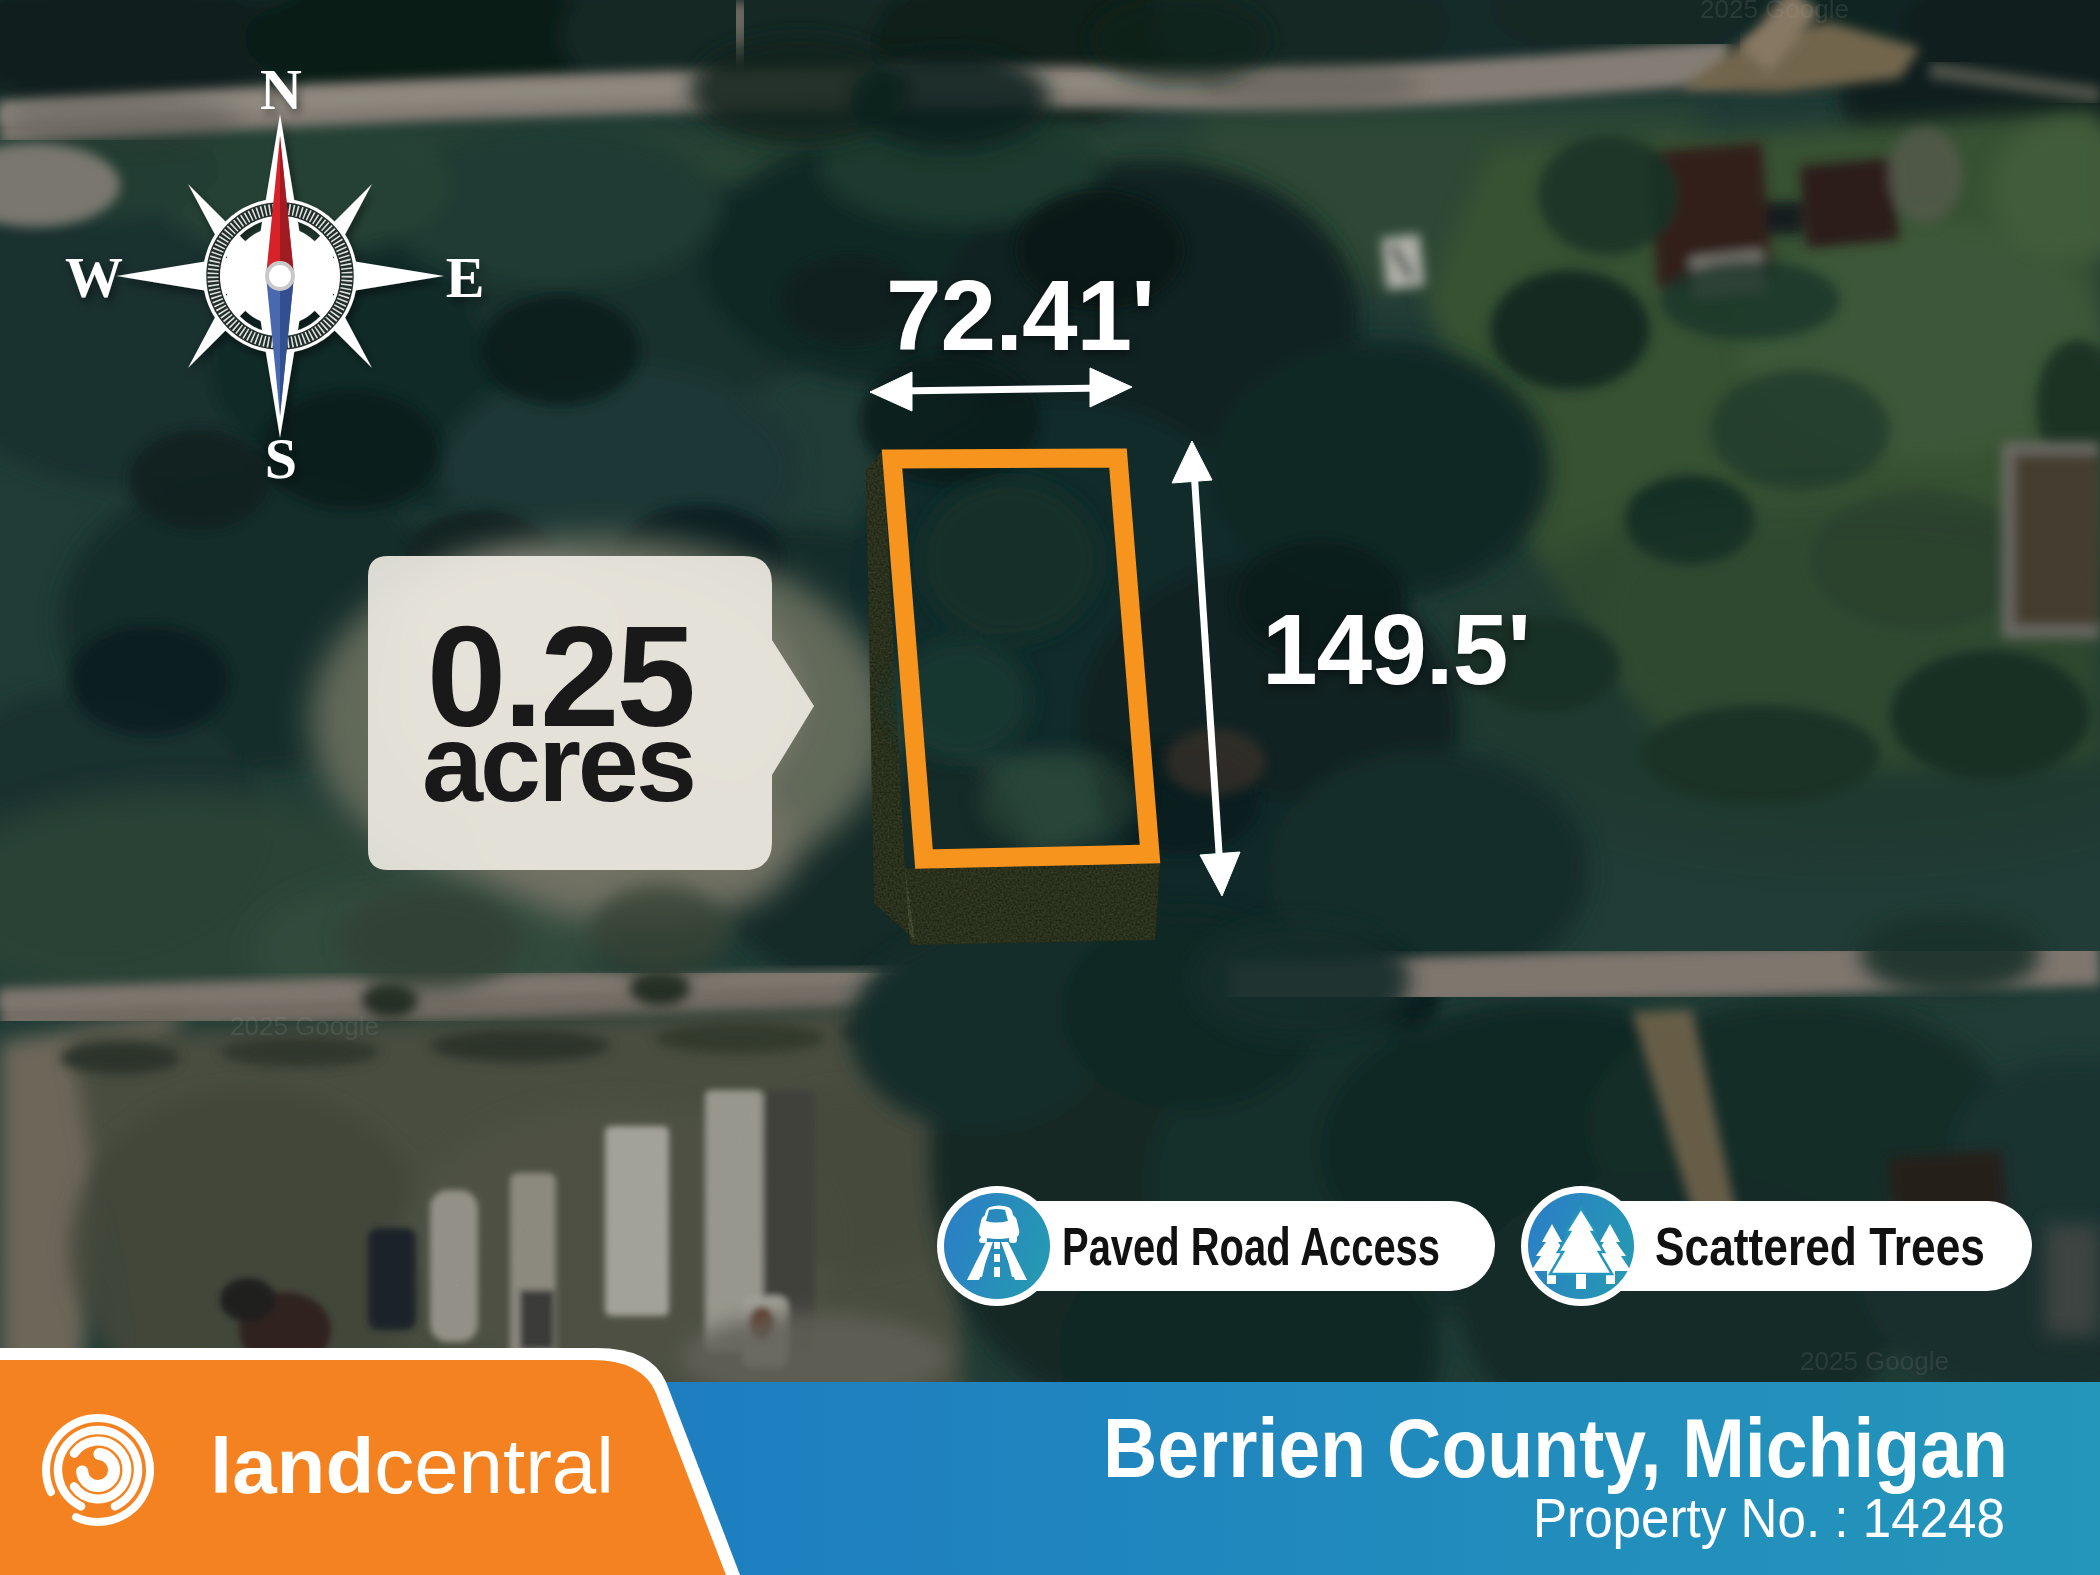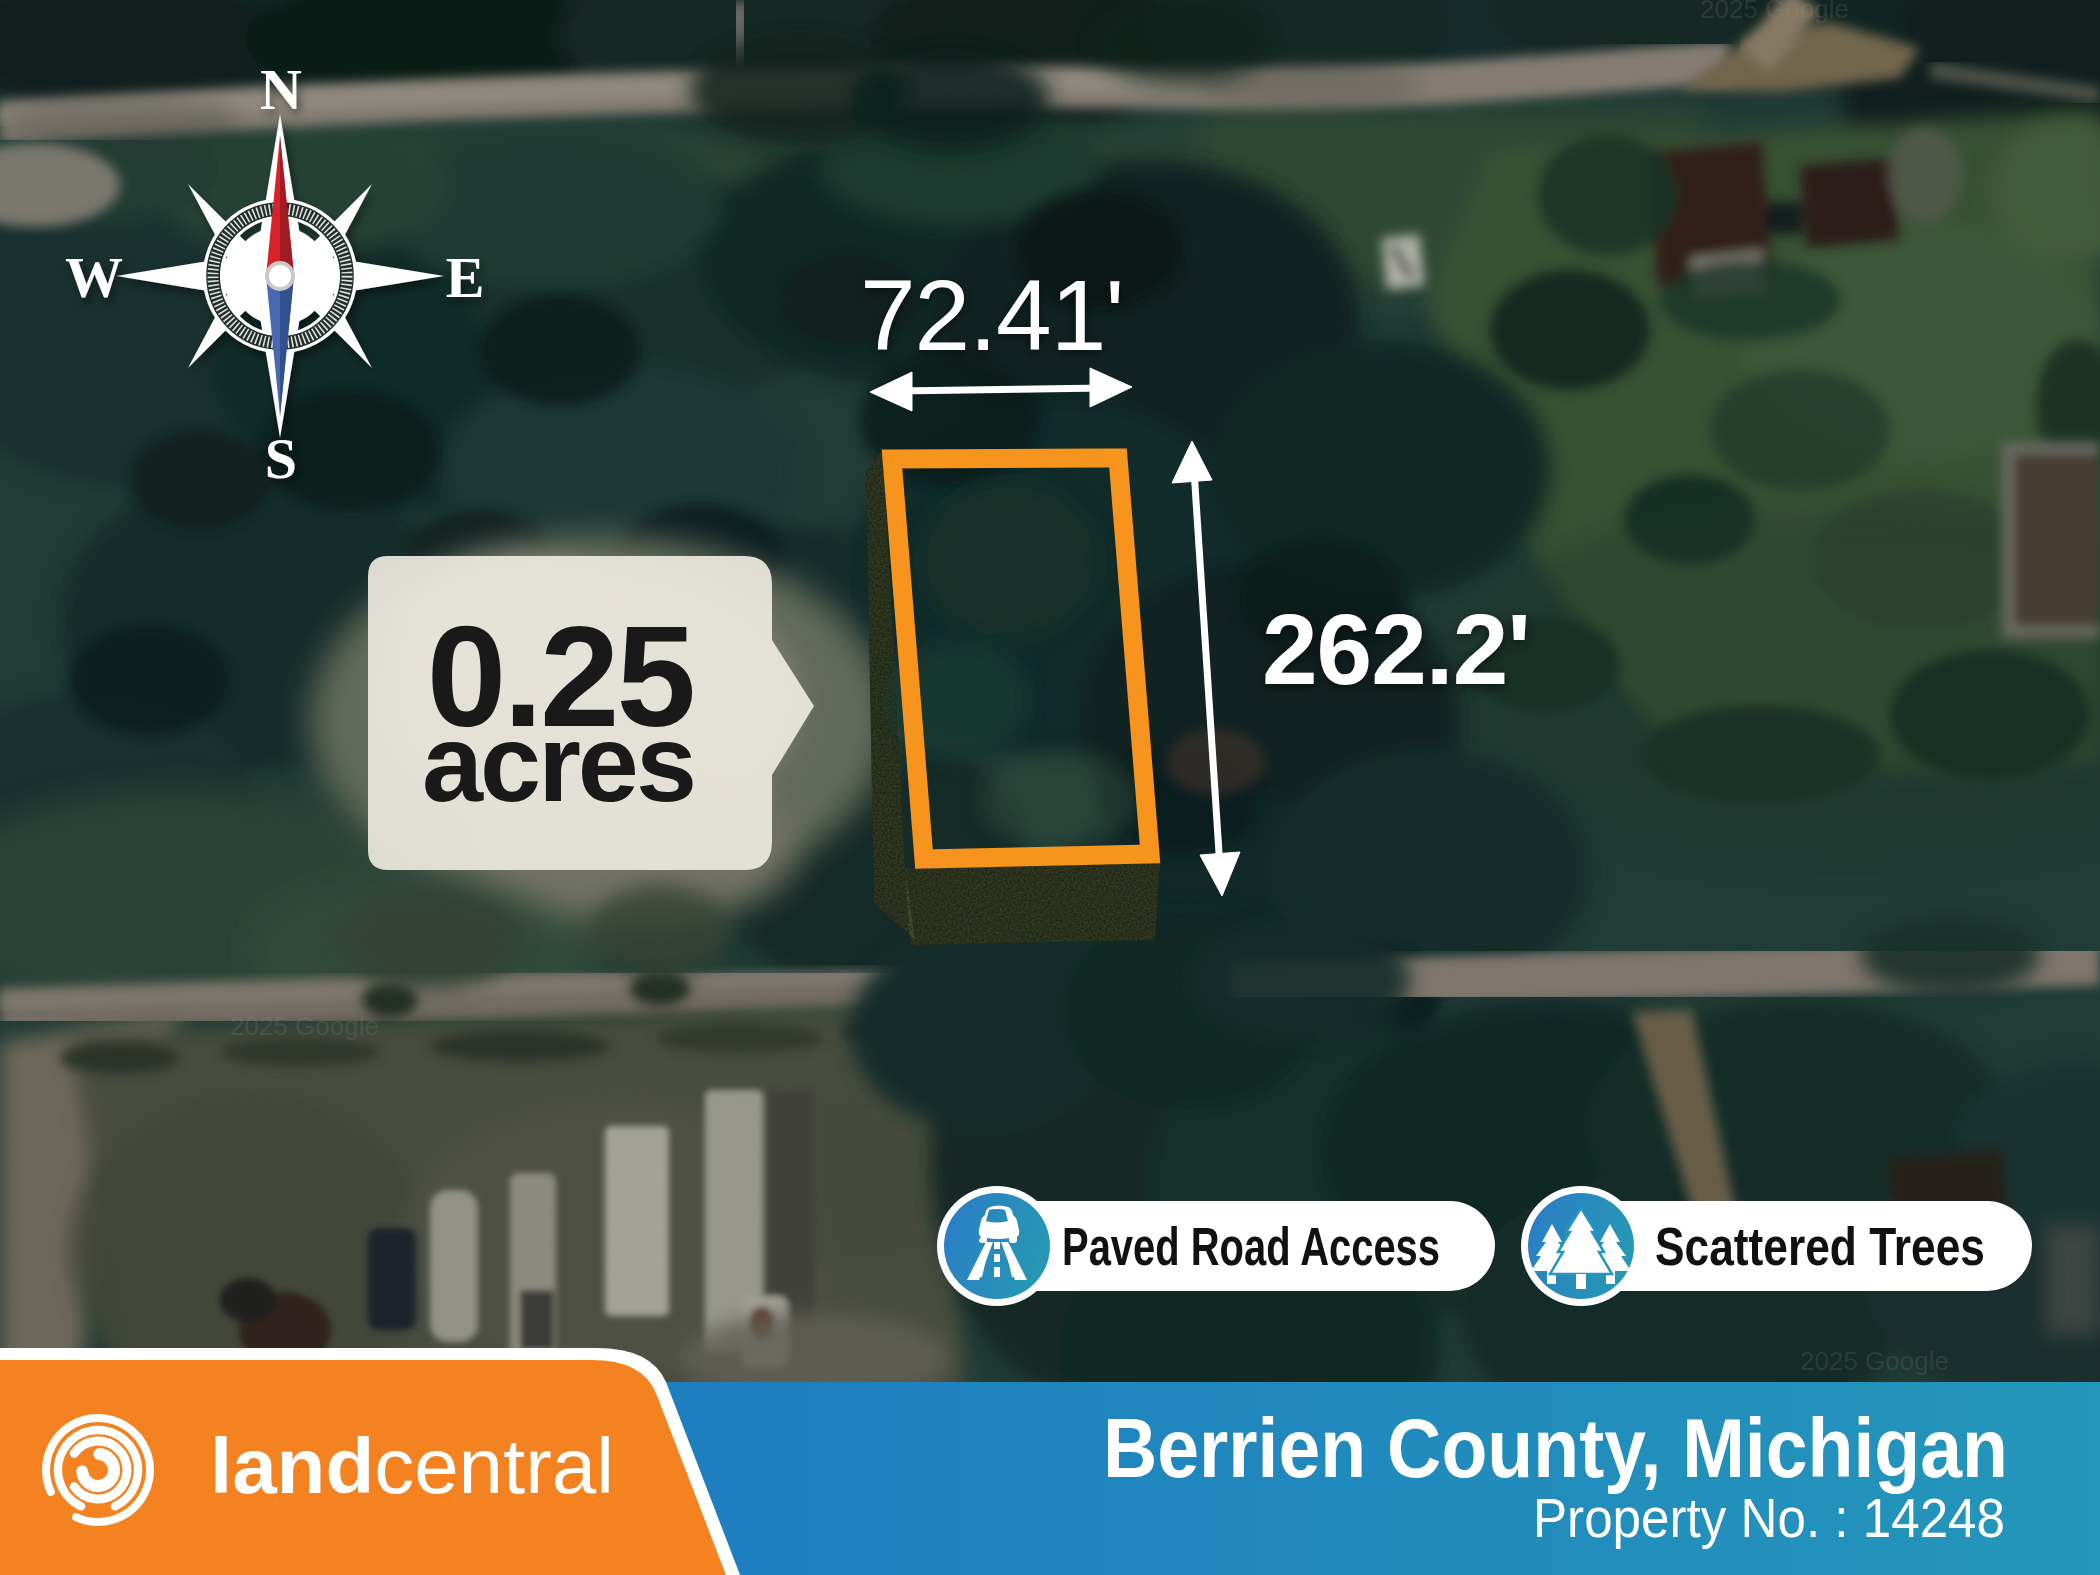--- a/index.html
+++ b/index.html
@@ -315,23 +315,23 @@
     <circle cx="220" cy="236" r="13" fill="#ffffff" stroke="#c9c9c9" stroke-width="4"></circle>
   </g>
   <g font-family="'Liberation Serif',serif" font-weight="bold" fill="#ffffff" text-anchor="middle" filter="url(#cshadow)">
     <text x="221" y="69" font-size="58">N</text>
     <text x="221" y="438" font-size="58">S</text>
     <text x="34" y="257" font-size="58">W</text>
     <text x="405" y="257" font-size="58">E</text>
   </g>
 </svg>
 
-<div class="abs" style="left:860px;top:258px;width:320px;font-size:100px;font-weight:normal;color:#fff;letter-spacing:-1px;text-shadow:0 3px 10px rgba(0,0,0,0.5)">72.41'</div>
-
-<div class="abs" style="left:1262px;top:592px;font-size:100px;font-weight:bold;color:#fff;letter-spacing:-1px;text-shadow:0 3px 10px rgba(0,0,0,0.5)">262.2'</div>
+<div class="abs" style="left:860px;top:258px;width:320px;text-align:center;font-size:100px;font-weight:bold;color:#fff;letter-spacing:-1px;text-shadow:0 3px 10px rgba(0,0,0,0.5)">72.41'</div>
+
+<div class="abs" style="left:1262px;top:592px;font-size:100px;font-weight:bold;color:#fff;letter-spacing:-1px;text-shadow:0 3px 10px rgba(0,0,0,0.5)">149.5'</div>
 
 <svg class="abs" style="left:360px;top:548px" width="470" height="330" viewBox="0 0 470 330">
   <path d="M28,8 L384,8 Q412,8 412,36 L412,92 L454,158 L412,227 L412,294 Q412,322 384,322 L28,322 Q8,322 8,302 L8,28 Q8,8 28,8 Z" fill="#ece8e0" opacity="0.93"></path>
 </svg>
 
 <svg class="abs" style="left:360px;top:548px" width="470" height="330" viewBox="0 0 470 330">
   <text x="200" y="178" text-anchor="middle" font-family="'Liberation Sans',sans-serif" font-weight="bold" font-size="143" fill="#191919" letter-spacing="-3">0.25</text>
   <text x="198" y="253" text-anchor="middle" font-family="'Liberation Sans',sans-serif" font-weight="bold" font-size="110" fill="#191919" letter-spacing="-3" textLength="272" lengthAdjust="spacingAndGlyphs">acres</text>
 </svg>
 

